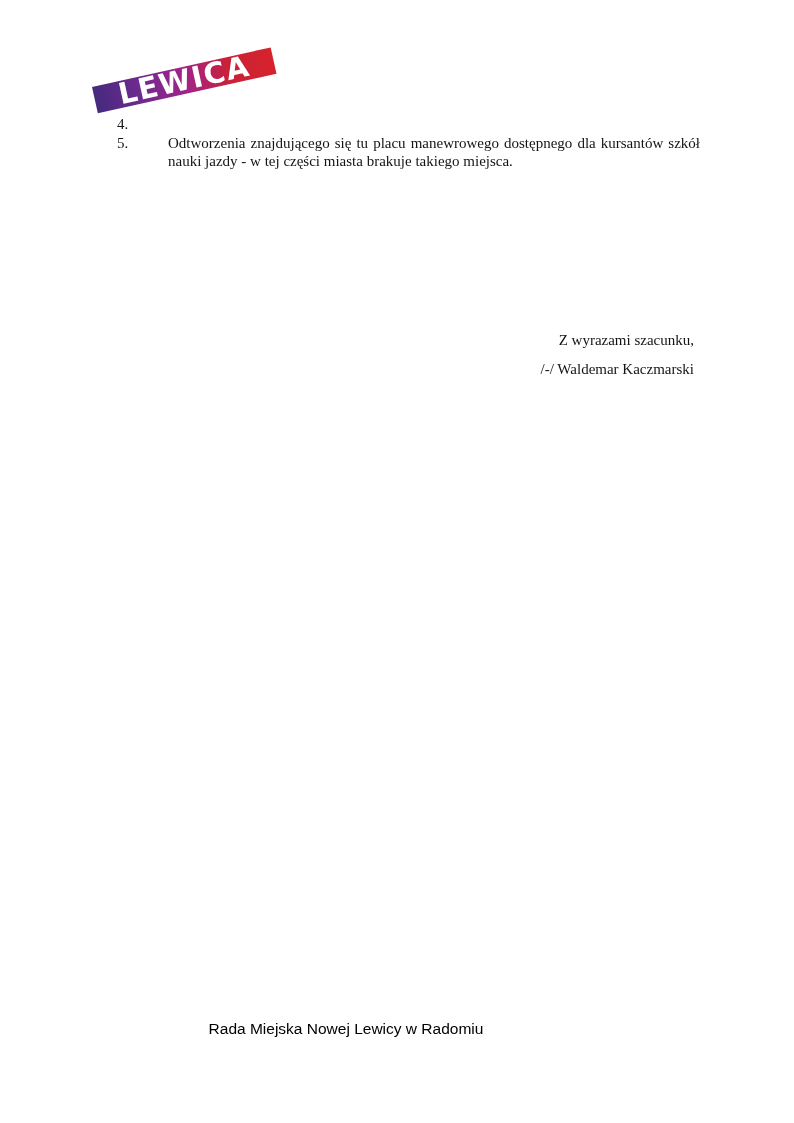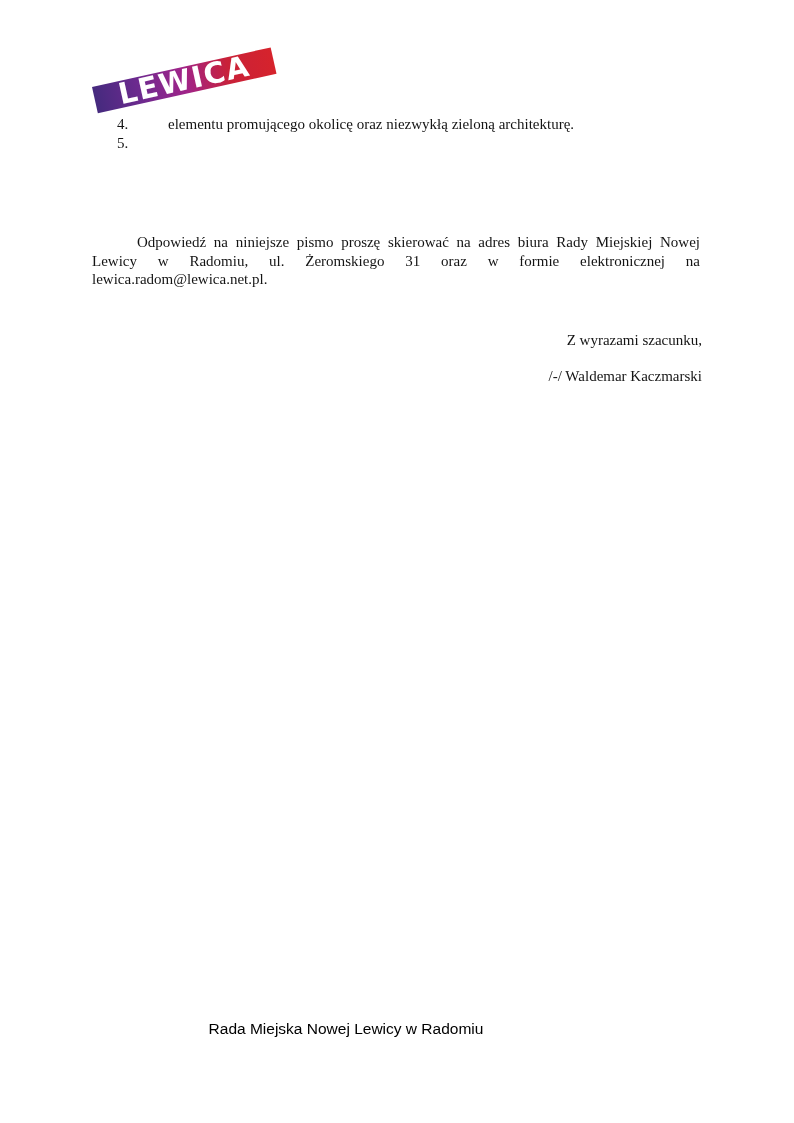--- a/index.html
+++ b/index.html
@@ -27,57 +27,55 @@
   .tline.just { text-align-last:justify; }
   .tline.ind { padding-left:45px; }
 
   .list { position:absolute; left:92px; top:115px; width:608px; }
   .list-item { display:grid; grid-template-columns:76px 1fr; }
   .list-num { padding-left:25px; }
 
   .paragraph { position:absolute; left:92px; top:233px; width:608px; }
 
   .closing {
-    position:absolute; right:92px; top:331px; text-align:right;
+    position:absolute; right:100px; top:331px; text-align:right;
     font-size:15px; line-height:18px;
   }
-  .closing .signature { margin-top:18px; }
+  .closing .signature { margin-top:11px; }
 
   .footer {
     position:absolute; left:0; top:1020px; width:692px; text-align:center;
     font-family:"Liberation Sans","DejaVu Sans",sans-serif;
     font-size:15.5px; line-height:18.5px; color:#000000;
   }
 </style>
 </head>
 <body>
 
 <div class="page">
 
   <div class="logo" style="background: linear-gradient(90deg, rgb(69, 42, 126), rgb(109, 42, 143), rgb(160, 36, 137), rgb(201, 33, 56), rgb(214, 35, 44));">
     <span class="logo-text" style="color: rgb(255, 255, 255);">LEWICA</span>
   </div>
 
   <div class="list textblock">
     <div class="list-item">
       <div class="list-num">4.</div>
       <div>
-          <div class="tline">elementu promującego okolicę oraz niezwykłą zieloną architekturę.</div>
         </div>
     </div>
     <div class="list-item">
       <div class="list-num">5.</div>
+      <div>
+          <div class="tline just">Odtworzenia znajdującego się tu placu manewrowego dostępnego dla kursantów szkół</div>
+          <div class="tline">nauki jazdy - w tej części miasta brakuje takiego miejsca.</div>
+        </div>
     </div>
   </div>
 
-  <div class="paragraph textblock">
-      <div class="tline just ind">Odpowiedź na niniejsze pismo proszę skierować na adres biura Rady Miejskiej Nowej</div>
-      <div class="tline just">Lewicy w Radomiu, ul. Żeromskiego 31 oraz w formie elektronicznej na</div>
-      <div class="tline">lewica.radom@lewica.net.pl.</div>
-    </div>
 
   <div class="closing">
     <div class="salutation">Z wyrazami szacunku,</div>
     <div class="signature">/-/ Waldemar Kaczmarski</div>
   </div>
 
   <div class="footer">
     <div>Rada Miejska Nowej Lewicy w Radomiu</div>
   </div>
 

